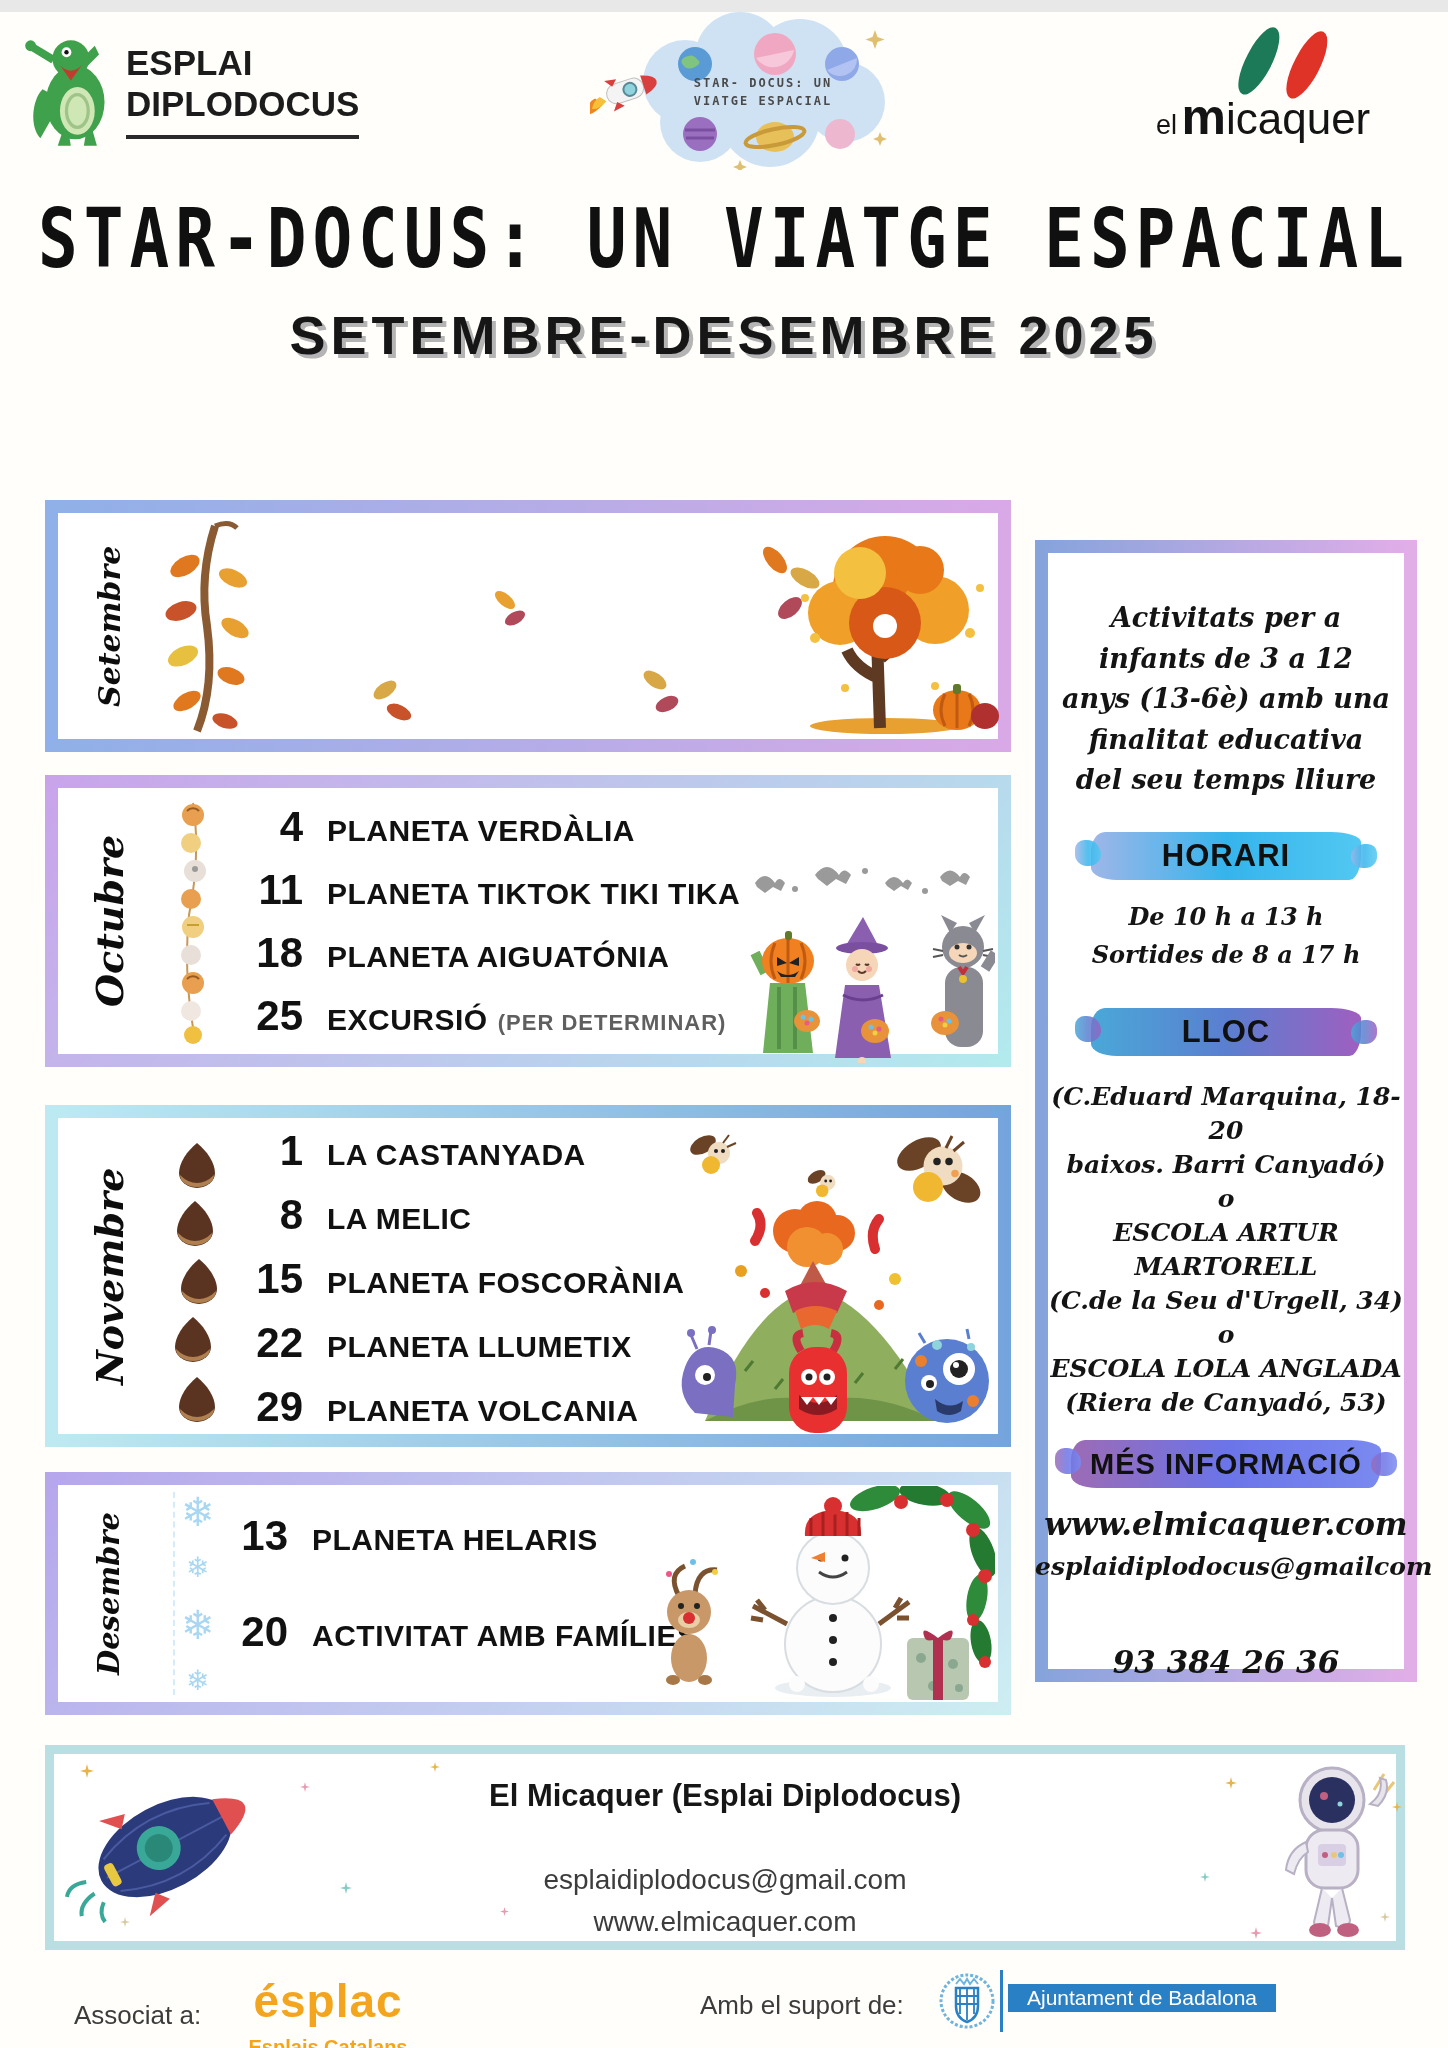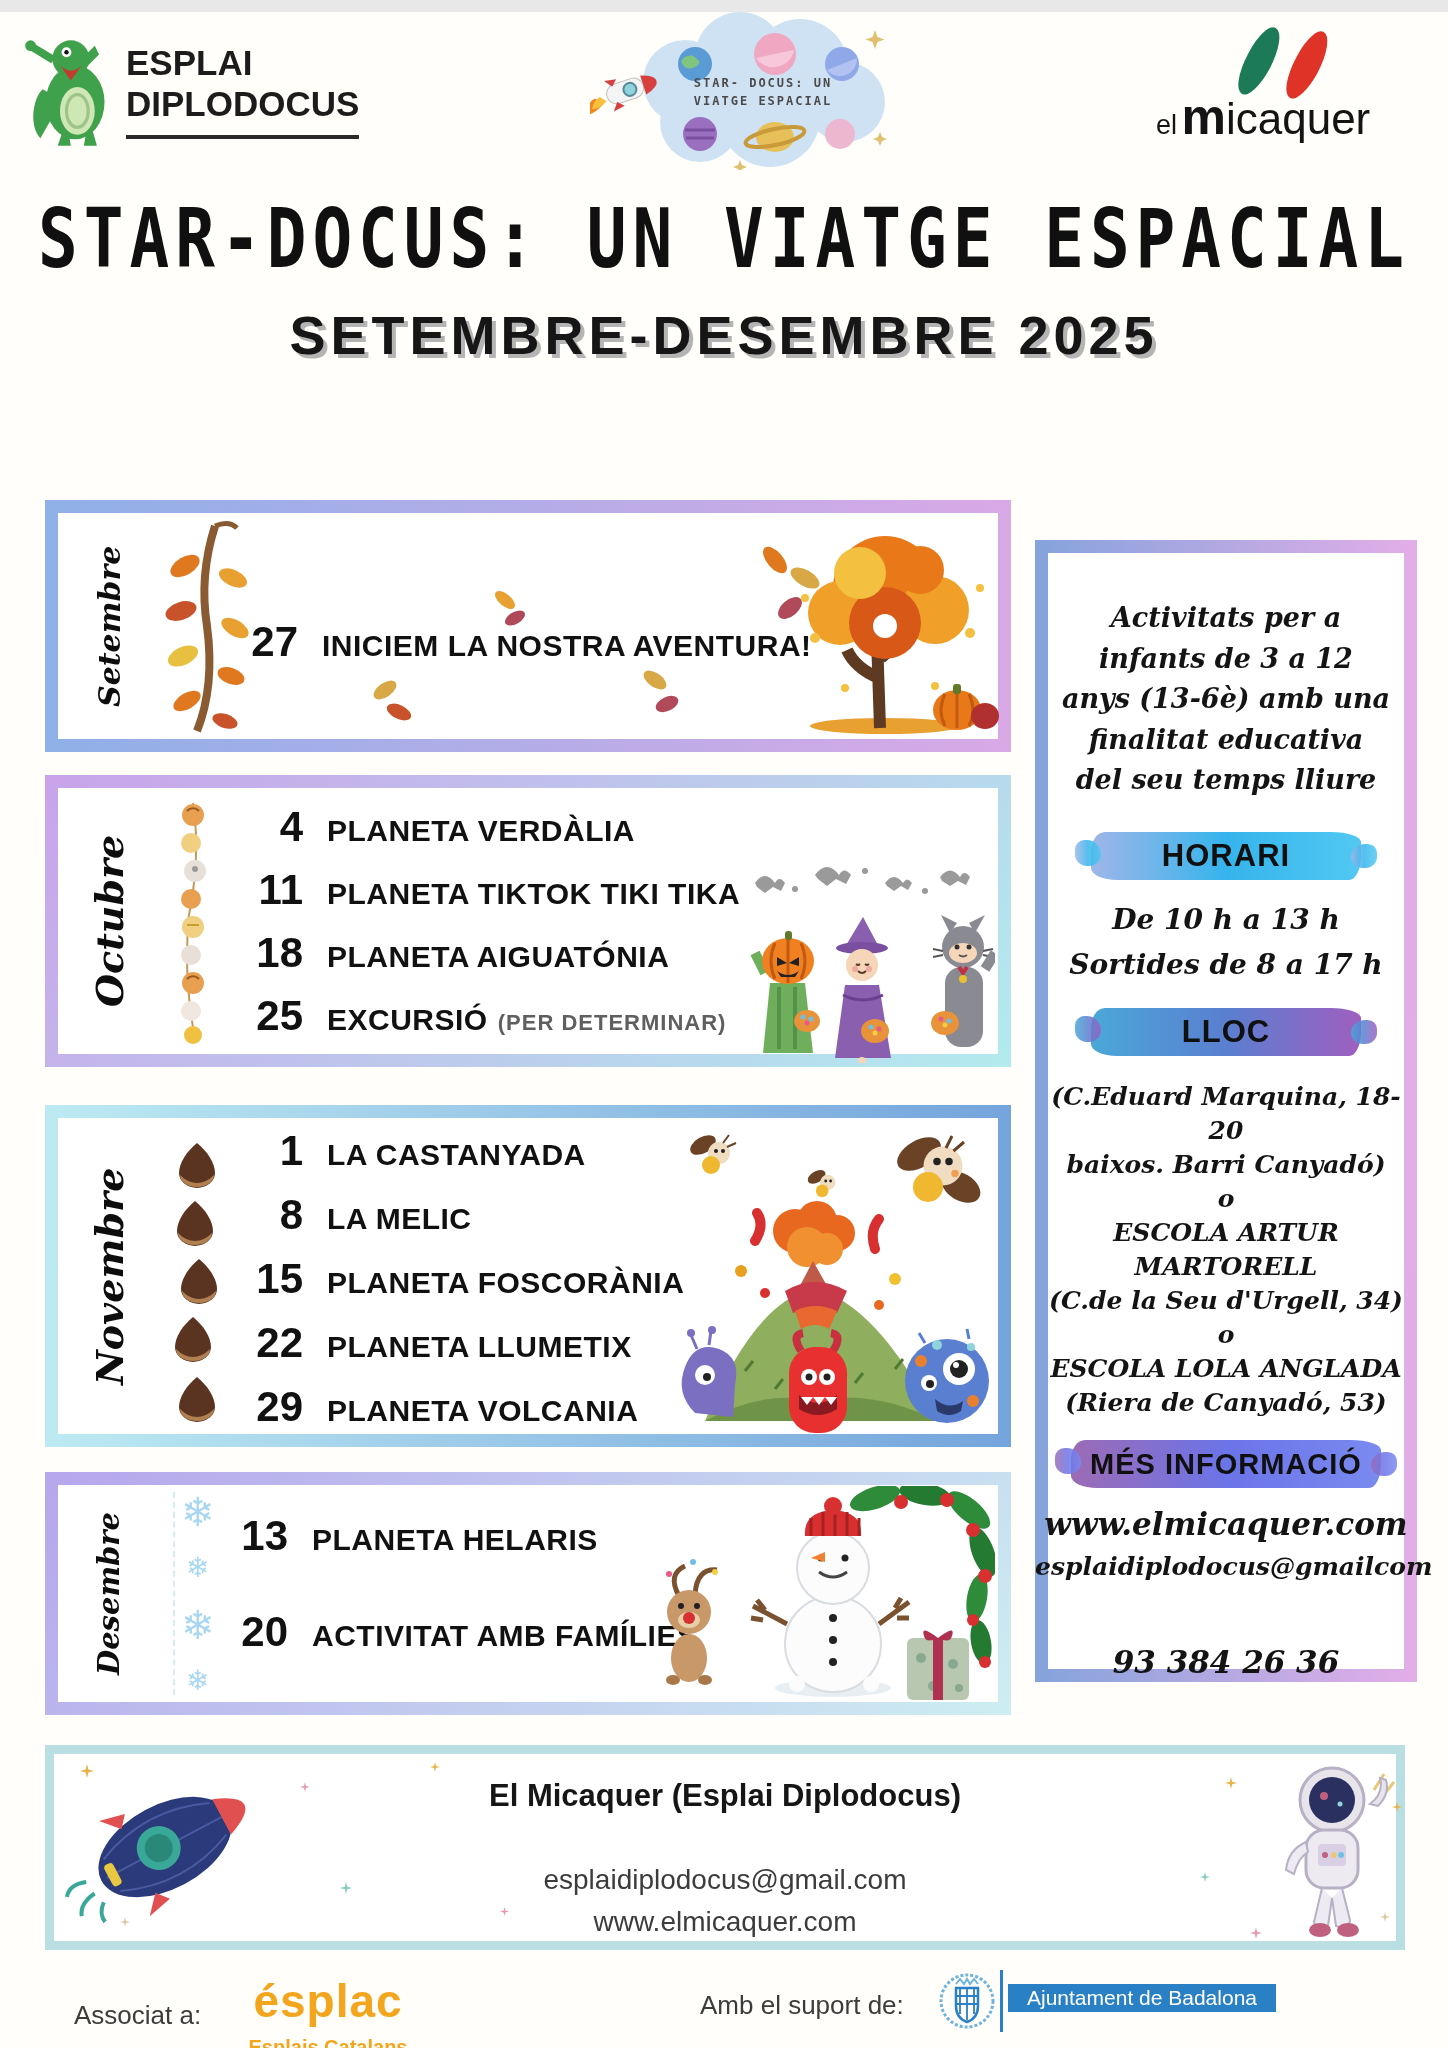--- a/index.html
+++ b/index.html
@@ -163,26 +163,20 @@
         <ellipse cx="40" cy="50" rx="16" ry="9" fill="#e07820" transform="rotate(-30 40 50)"></ellipse>
         <ellipse cx="88" cy="62" rx="15" ry="8" fill="#e8a030" transform="rotate(25 88 62)"></ellipse>
         <ellipse cx="36" cy="95" rx="16" ry="9" fill="#c8522a" transform="rotate(-18 36 95)"></ellipse>
         <ellipse cx="90" cy="112" rx="15" ry="8" fill="#e8a030" transform="rotate(30 90 112)"></ellipse>
         <ellipse cx="38" cy="140" rx="16" ry="9" fill="#e8c040" transform="rotate(-25 38 140)"></ellipse>
         <ellipse cx="86" cy="160" rx="14" ry="8" fill="#e07820" transform="rotate(20 86 160)"></ellipse>
         <ellipse cx="42" cy="185" rx="15" ry="8" fill="#e07820" transform="rotate(-30 42 185)"></ellipse>
         <ellipse cx="80" cy="205" rx="13" ry="7" fill="#c8522a" transform="rotate(18 80 205)"></ellipse>
       </g>
     </svg>
-    <div class="rows" style="left:175px;top:118px;">
-      <div class="row">
-        <span class="day">27</span>
-        <span class="lbl">INICIEM LA NOSTRA AVENTURA!</span>
-      </div>
-    </div>
     <svg class="deco" style="left:400px;top:30px;" width="420" height="120" viewBox="0 0 420 120">
       <ellipse cx="60" cy="70" rx="12" ry="6" fill="#e8a030" transform="rotate(40 60 70)"></ellipse>
       <ellipse cx="70" cy="88" rx="11" ry="6" fill="#b04a5a" transform="rotate(-30 70 88)"></ellipse>
       <ellipse cx="330" cy="30" rx="16" ry="8" fill="#e07820" transform="rotate(50 330 30)"></ellipse>
       <ellipse cx="360" cy="48" rx="16" ry="8" fill="#d8a846" transform="rotate(30 360 48)"></ellipse>
       <ellipse cx="345" cy="78" rx="14" ry="8" fill="#b04a5a" transform="rotate(-40 345 78)"></ellipse>
     </svg>
     <svg class="deco" style="left:310px;top:160px;" width="360" height="80" viewBox="0 0 360 80">
       <ellipse cx="30" cy="30" rx="13" ry="7" fill="#d8a846" transform="rotate(-35 30 30)"></ellipse>
       <ellipse cx="44" cy="52" rx="13" ry="7" fill="#c8522a" transform="rotate(25 44 52)"></ellipse>
@@ -541,21 +535,21 @@
     </svg>
   </div>
 
   <div class="sidebar" style="background:linear-gradient(90deg,#85a3dc,#e3aee8);">
     <div class="sidebar-in"></div>
     <div class="side-intro">Activitats per a infants de 3 a 12 anys (13-6è) amb una finalitat educativa del seu temps lliure</div>
 
     <div class="brush" style="left:56px;top:292px;width:270px;background:linear-gradient(90deg,#9fb6e8,#35b4ec,#52c8f2);">
       <span class="brush-label">HORARI</span>
     </div>
-    <div class="side-lines" style="top:358px;font-size:28px;line-height:1.6;">
+    <div class="side-lines" style="top:358px;font-size:24px;line-height:1.6;">
       <span class="lloc-line">De 10 h a 13 h</span>
       <span class="lloc-line">Sortides de 8 a 17 h</span>
     </div>
 
     <div class="brush" style="left:56px;top:468px;width:270px;background:linear-gradient(90deg,#4aa8d8,#5a7fd0,#9f5fc0);">
       <span class="brush-label">LLOC</span>
     </div>
     <div class="side-lines" style="top:540px;left:8px;right:8px;font-size:25px;line-height:1.36;">
       <span class="lloc-line">(C.Eduard Marquina, 18-20</span>
       <span class="lloc-line">baixos. Barri Canyadó)</span>

